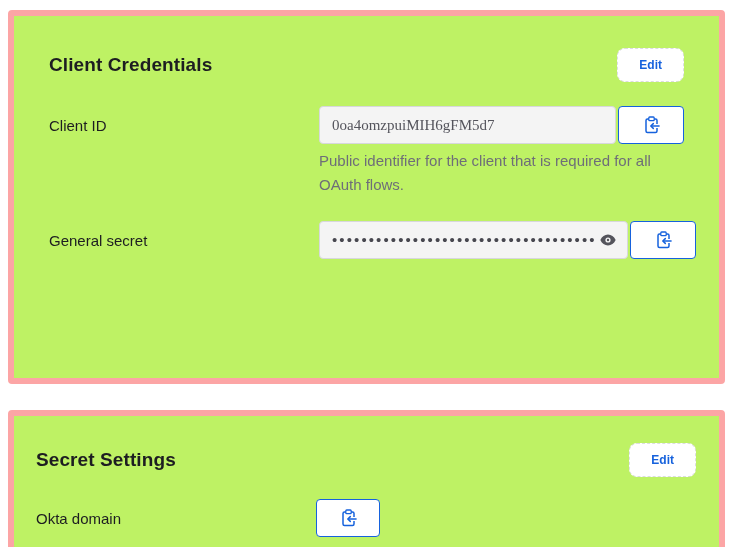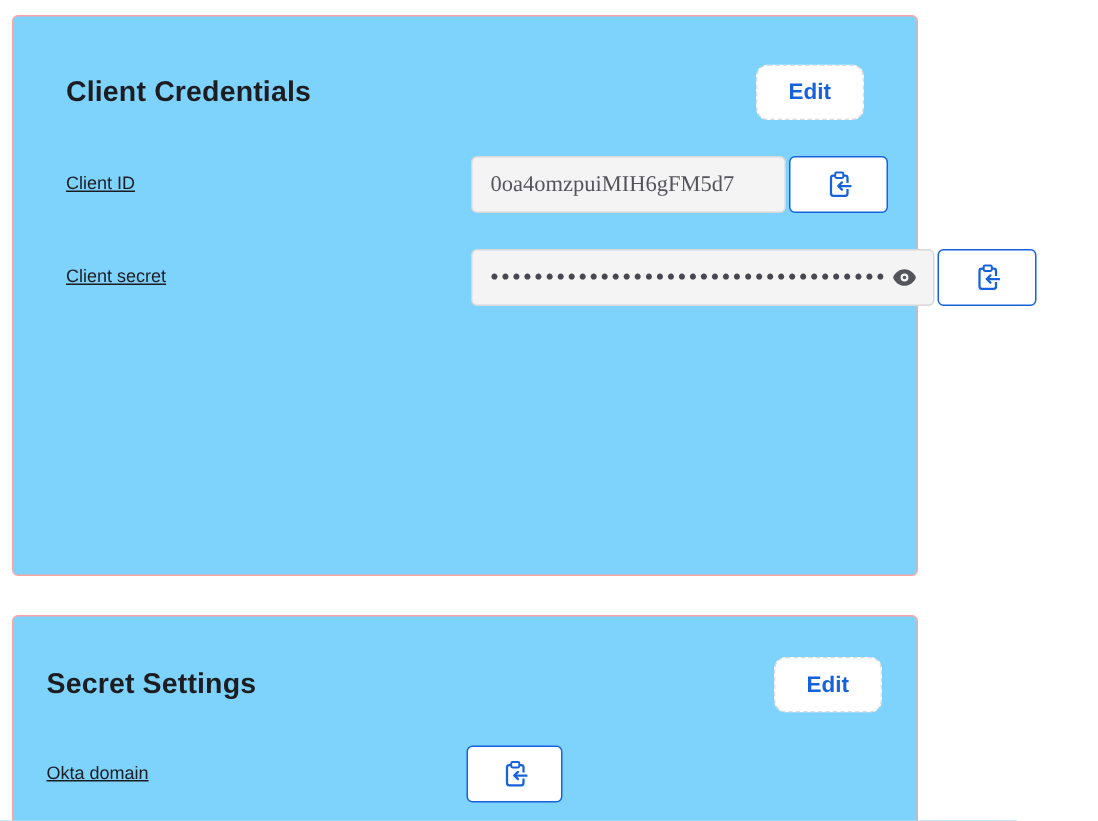--- a/index.html
+++ b/index.html
@@ -6,24 +6,24 @@
   body {
     width: 732px; height: 547px;
     background: #ffffff;
     overflow: hidden;
     font-family: "Liberation Sans", sans-serif;
     -webkit-font-smoothing: antialiased;
   }
   .card {
     box-sizing: border-box;
     margin-left: 8px;
-    width: 604px;
-    border: 1px solid #fca5a5;
+    width: 717px;
+    border: 6px solid #fca5a5;
     border-radius: 4px;
-    background: #7dd3fc;
+    background: #bef264;
   }
   .card-credentials {
     margin-top: 10px;
     height: 374px;
     padding: 32px 35px 0 35px;
   }
   .card-general {
     margin-top: 26px;
     height: 220px;
     padding: 27px 23px 0 22px;
@@ -38,36 +38,35 @@
     font-size: 19px;
     line-height: 24px;
     font-weight: bold;
     color: #1d1d21;
     letter-spacing: .1px;
   }
   .edit-btn {
     background: #fff;
     color: #1662dd;
     font-family: "Liberation Sans", sans-serif;
-    font-size: 15px;
+    font-size: 12px;
     font-weight: bold;
     border: 1px dashed #dcdce1;
     border-radius: 8px;
     padding: 9px 21px;
     cursor: pointer;
   }
   .row { display: flex; align-items: flex-start; margin-top: 24px; }
   .card-general .row { margin-top: 22px; }
   .flabel {
     flex: none;
     width: 270px;
-    font-size: 12px;
+    font-size: 15px;
     color: #1d1d21;
     padding-top: 11px;
-    text-decoration: underline;
   }
   .card-general .flabel { width: 280px; }
   .control { flex: 1; min-width: 0; }
   .group { display: flex; gap: 2px; }
   .ro {
     box-sizing: border-box;
     width: 309px;
     height: 38px;
     background: #f4f4f4;
     border: 1px solid #d7d7dc;
@@ -145,25 +144,26 @@
             <svg width="17" height="18" viewBox="0 0 17 18">
               <rect x="3" y="3" width="11" height="13.5" rx="1.5" fill="none" stroke="#1662dd" stroke-width="1.5"></rect>
               <rect x="5.8" y="1" width="5.4" height="3.6" rx="0.9" fill="#fff" stroke="#1662dd" stroke-width="1.3"></rect>
               <line x1="16.6" y1="10" x2="7.5" y2="10" stroke="#fff" stroke-width="4"></line>
               <path d="M16.6 10H8" stroke="#1662dd" stroke-width="1.5" fill="none"></path>
               <path d="M10.3 7.6 L7.8 10 l2.5 2.4" stroke="#1662dd" stroke-width="1.5" fill="none" stroke-linecap="round" stroke-linejoin="round"></path>
             </svg>
           </span>
         </button>
       </div>
+      <p class="help">Public identifier for the client that is required for all OAuth flows.</p>
     </div>
   </div>
 
   <div class="row">
-    <div class="flabel">Client secret</div>
+    <div class="flabel">General secret</div>
     <div class="control">
       <div class="group">
         <div class="ro masked">
           <span class="dots">••••••••••••••••••••••••••••••••••••</span>
           <button class="eye-btn">
             <span style="line-height:0;">
               <svg width="16" height="12" viewBox="0 0 16 12">
                 <path d="M8 0.5C4.7 0.5 1.9 2.7 0.6 5.4a1.3 1.3 0 000 1.2C1.9 9.3 4.7 11.5 8 11.5s6.1-2.2 7.4-4.9a1.3 1.3 0 000-1.2C14.1 2.7 11.3 0.5 8 0.5z" fill="#54545c"></path>
                 <circle cx="8" cy="6" r="2.6" fill="#f4f4f4"></circle>
                 <circle cx="8" cy="6" r="1.2" fill="#54545c"></circle>

